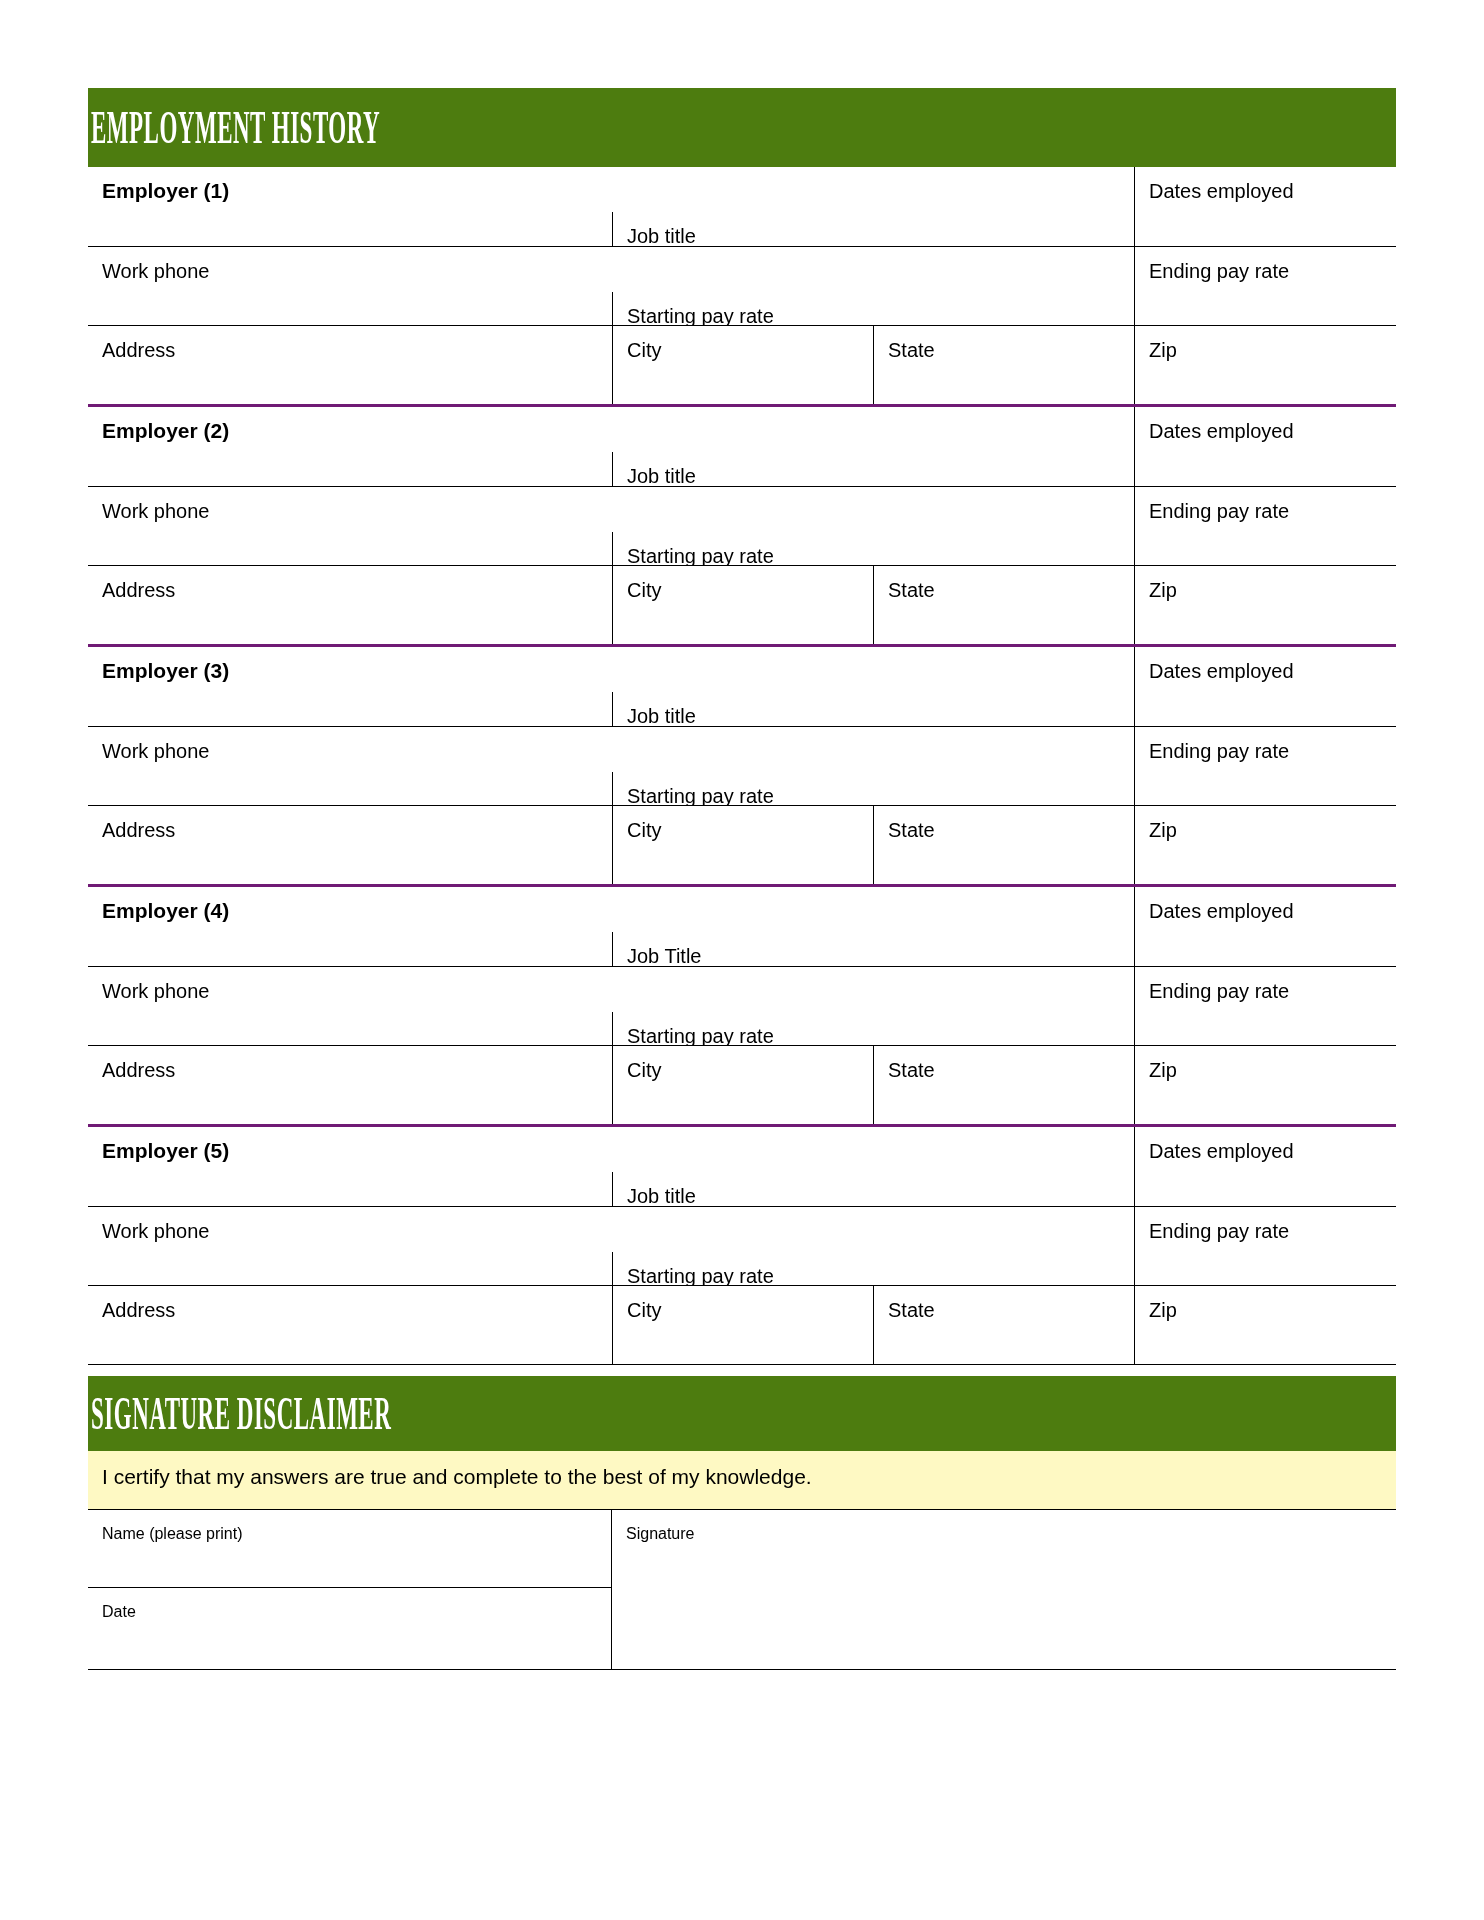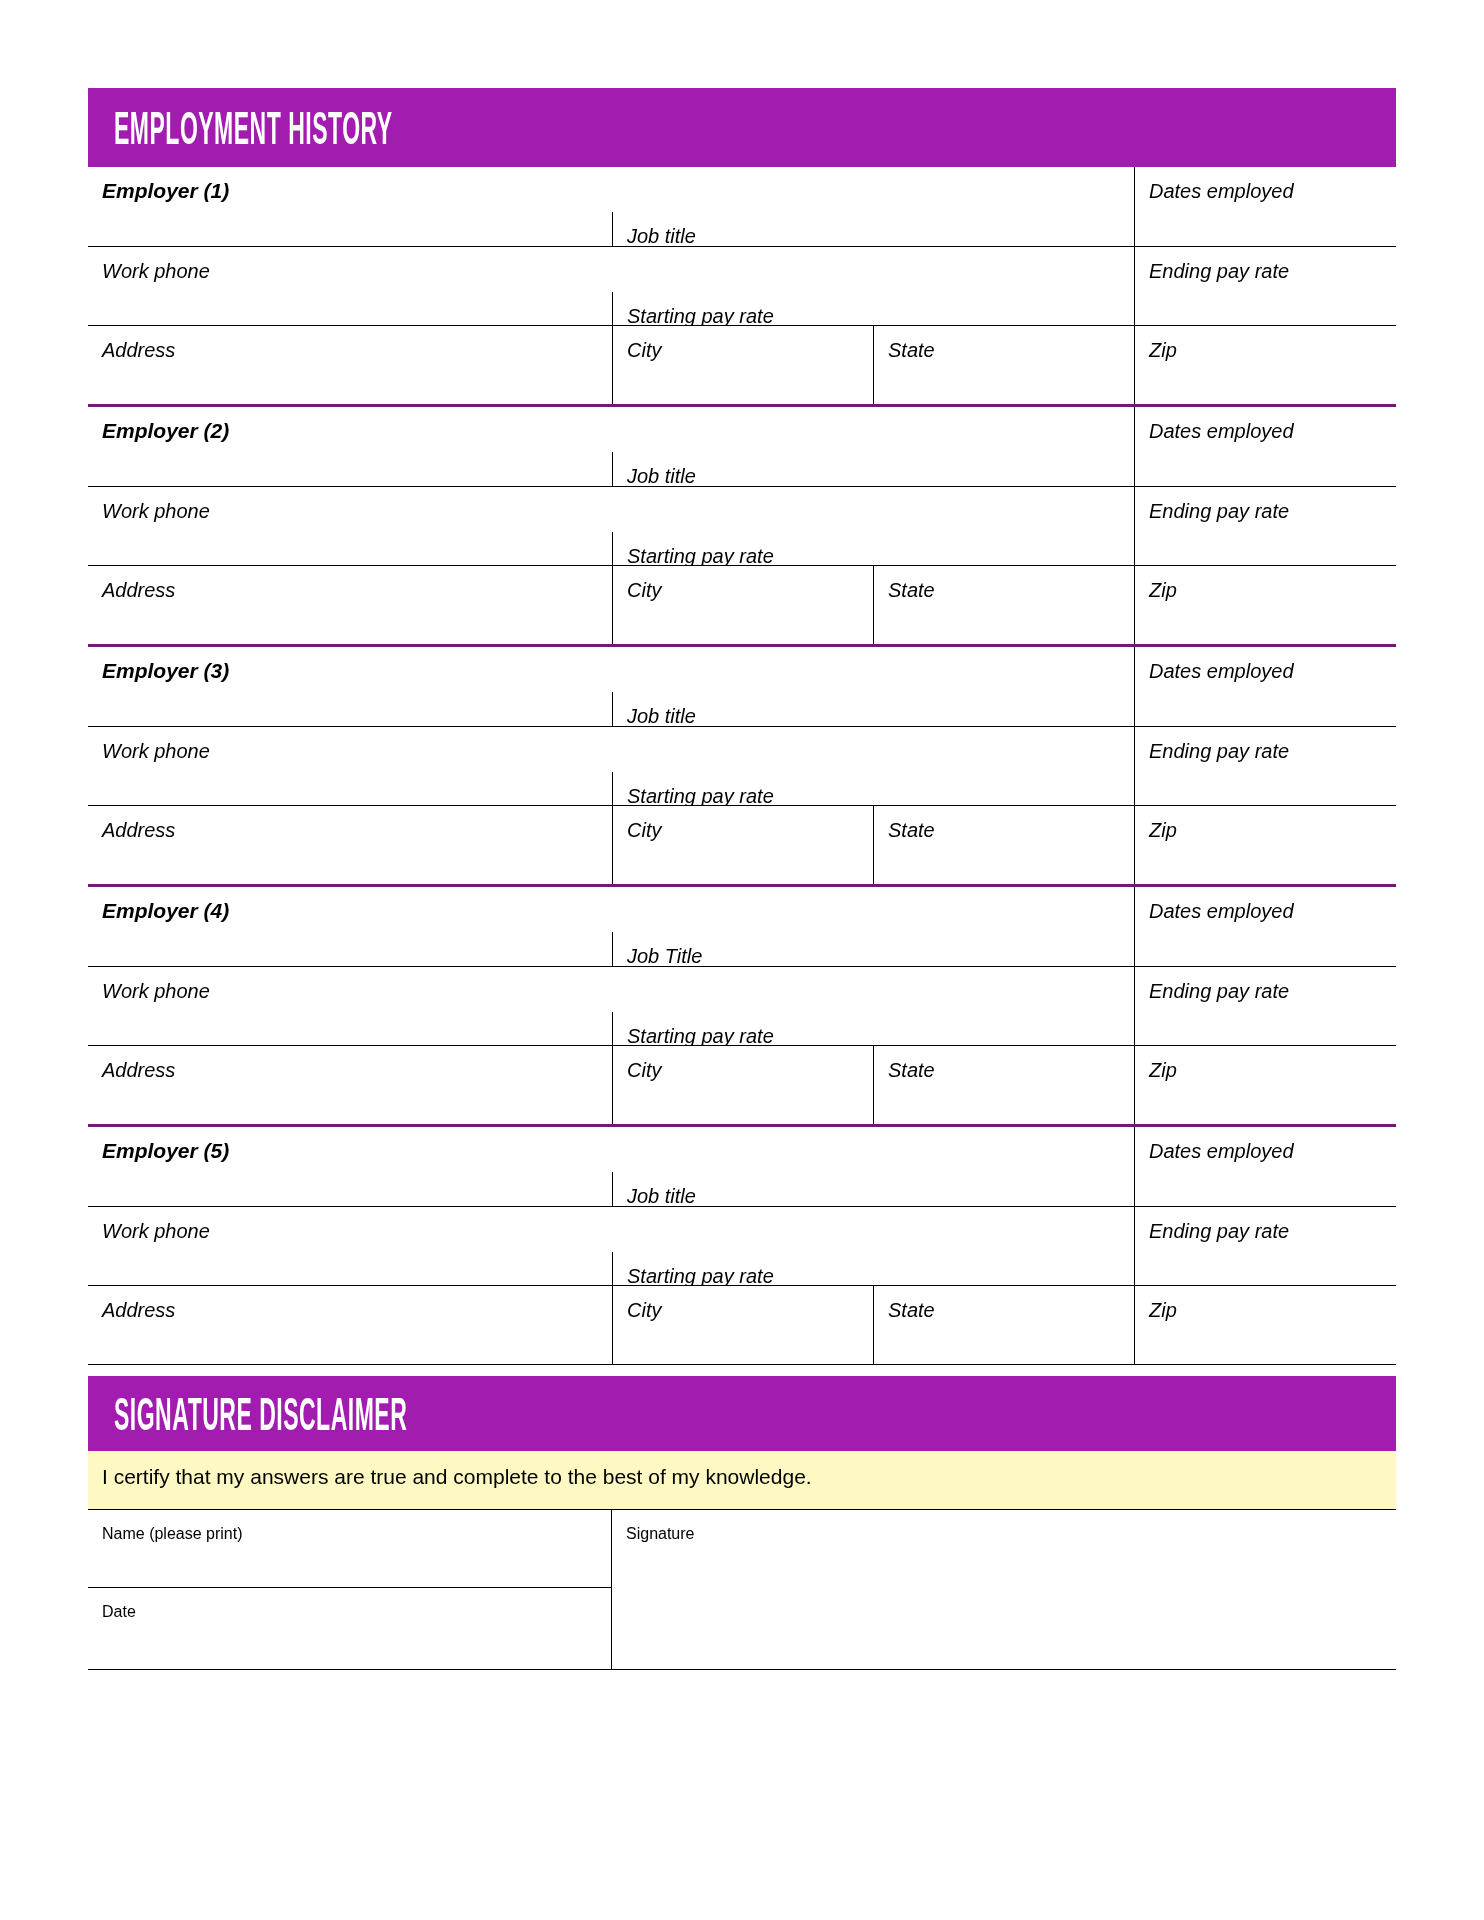--- a/index.html
+++ b/index.html
@@ -14,25 +14,26 @@
   }
   .content {
     position: absolute;
     left: 88px;
     top: 88px;
     width: 1308px;
   }
   
   .section-bar {
     height: 79px;
-    background: #a21caf;
+    background: #4d7c0f;
     display: flex;
     align-items: center;
-    padding-left: 26px;
-    box-sizing: border-box;
+    padding-left: 3px;
+    box-sizing: border-box;
+    font-family: Liberation Serif, serif;
   }
   .section-bar.second { height: 75px; }
   .section-title {
     color: #ffffff;
     font-weight: 700;
     font-size: 46px;
     line-height: 1;
     white-space: nowrap;
     display: inline-block;
     transform: scaleX(0.5);
@@ -43,21 +44,20 @@
   .emp-table { border-bottom: 1px solid #000; }
   .emp-block + .emp-block { border-top: 3px solid #701a75; }
   .emp-row { display: flex; height: 79px; box-sizing: border-box; }
   .emp-row + .emp-row { border-top: 1px solid #000; }
   .cell {
     box-sizing: border-box;
     padding: 12px 10px 0 14px;
     font-size: 20px;
     line-height: 24px;
     overflow: hidden;
-    font-style: italic;
   }
   .cell.bordered { border-left: 1px solid #000; }
   .c1 { width: 524px; }
   .c2 { width: 522px; margin-top: 45px; }
   .c3 { flex: 1; }
   .c-city { width: 261px; }
   .c-state { width: 261px; }
   .lbl-bold { font-weight: 700; font-size: 21px; }
   
   .sig-section { margin-top: 11px; }

